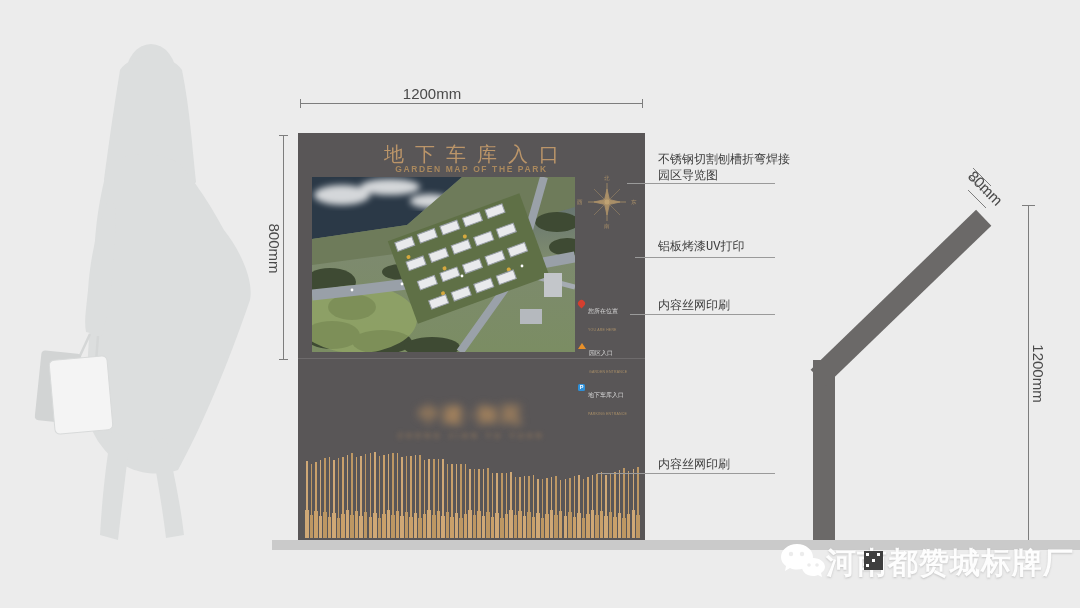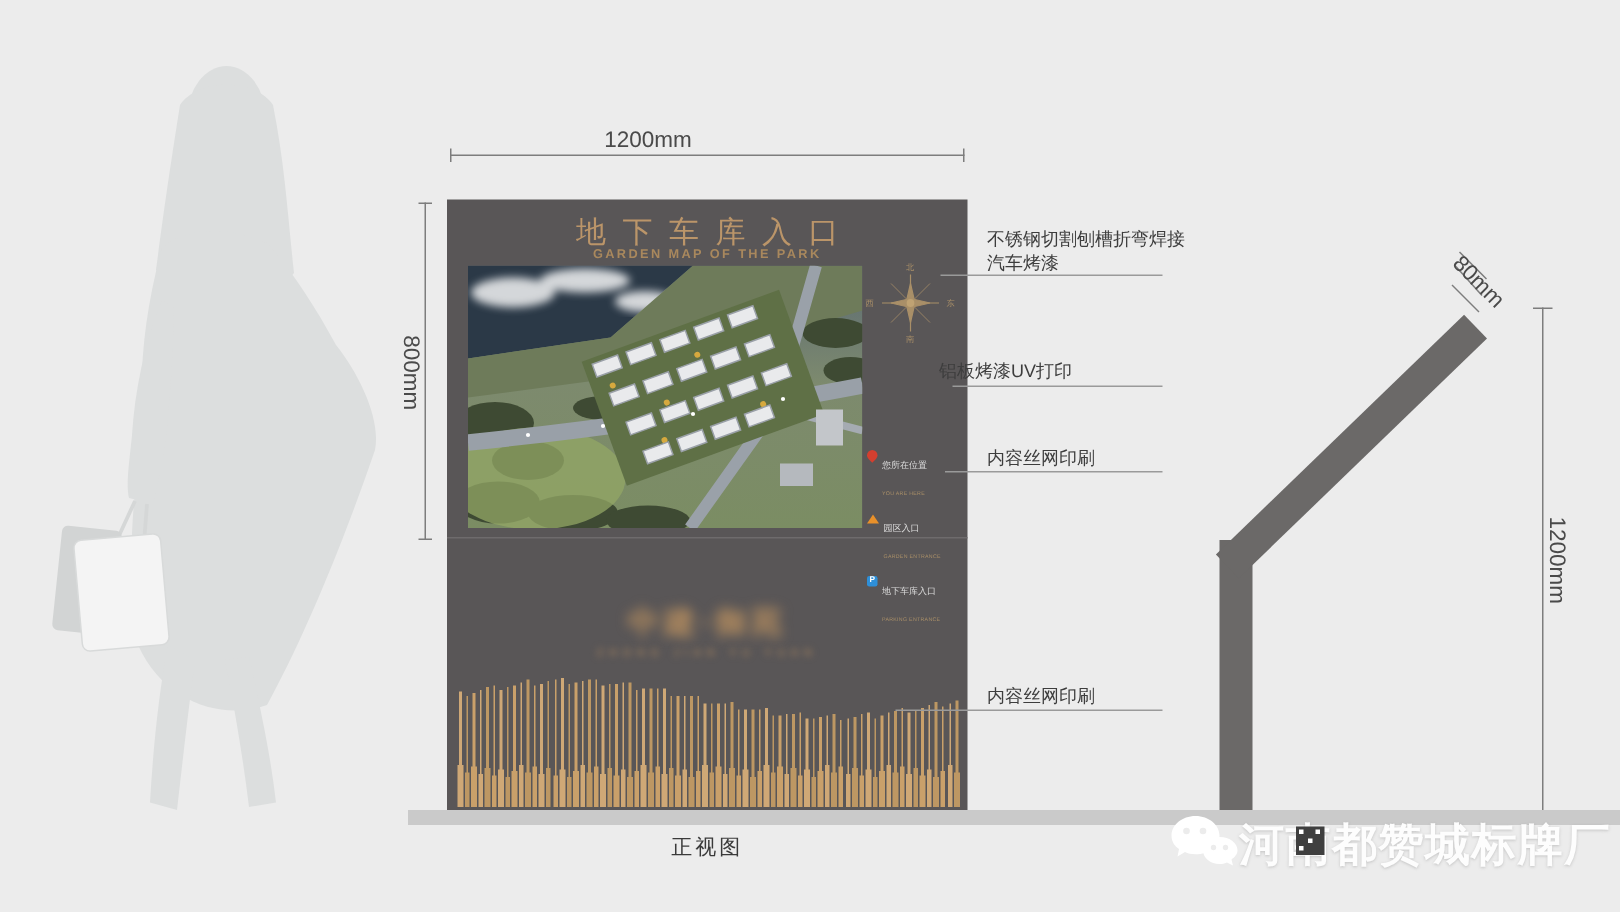--- a/index.html
+++ b/index.html
@@ -383,25 +383,25 @@
   <div class="dim-line dim-tick-v" style="left:642px"></div>
   <div class="dim-text" id="dim-w-label"><span>1200mm</span></div>
 
   <div class="dim-line" id="dim-h-line"></div>
   <div class="dim-line dim-tick-h" style="top:135px"></div>
   <div class="dim-line dim-tick-h" style="top:359px"></div>
   <div class="dim-text" id="dim-h-label">800mm</div>
 
   <div class="callout" style="left:658px; top:151px;">
     <div>不锈钢切割刨槽折弯焊接</div>
-    <div>汽车烤漆</div>
+    <div>园区导览图</div>
   </div>
   <div class="callout-line" style="left:627px; top:183px; width:148px;"></div>
 
-  <div class="callout" style="left:626px; top:239px;">
+  <div class="callout" style="left:658px; top:239px;font-family:Liberation Mono, monospace;">
     <div>铝板烤漆UV打印</div>
   </div>
   <div class="callout-line" style="left:635px; top:257px; width:140px;"></div>
 
   <div class="callout" style="left:658px; top:297px;">
     <div>内容丝网印刷</div>
   </div>
   <div class="callout-line" style="left:630px; top:314px; width:145px;"></div>
 
   <div class="callout" style="left:658px; top:456px;">
@@ -421,21 +421,20 @@
       <line x1="201" y1="36" x2="183" y2="18"></line>
       <line x1="180" y1="27" x2="198" y2="47"></line>
     </g>
   </svg>
   <div class="dim-text" id="dim-st-label">80mm</div>
   <div class="dim-line" id="dim-sh-line"></div>
   <div class="dim-line" style="left:1022px; top:205px; width:13px; height:1px;"></div>
   <div class="dim-text" id="dim-sh-label">1200mm</div>
 
   <div id="ground-bar"></div>
-  <div id="view-caption">正视图</div>
 
   <div id="watermark">
     <svg width="46" height="42" viewBox="0 0 46 42">
       <g fill="#ffffff">
         <path d="M17,2 C8,2 1,8 1,15 C1,19 3,22 6,24 L5,29 L10,26 C12,27 14,27.5 17,27.5 C26,27.5 33,22 33,15 C33,8 26,2 17,2 Z"></path>
         <path d="M33,16 C27,16 22,20 22,25 C22,30 27,34 33,34 C35,34 36,33.7 38,33 L42,35 L41,31 C43,29.5 45,27.5 45,25 C45,20 40,16 33,16 Z"></path>
       </g>
       <g fill="#ececec">
         <circle cx="11" cy="12" r="2.2"></circle>
           <circle cx="22" cy="12" r="2.2"></circle>

